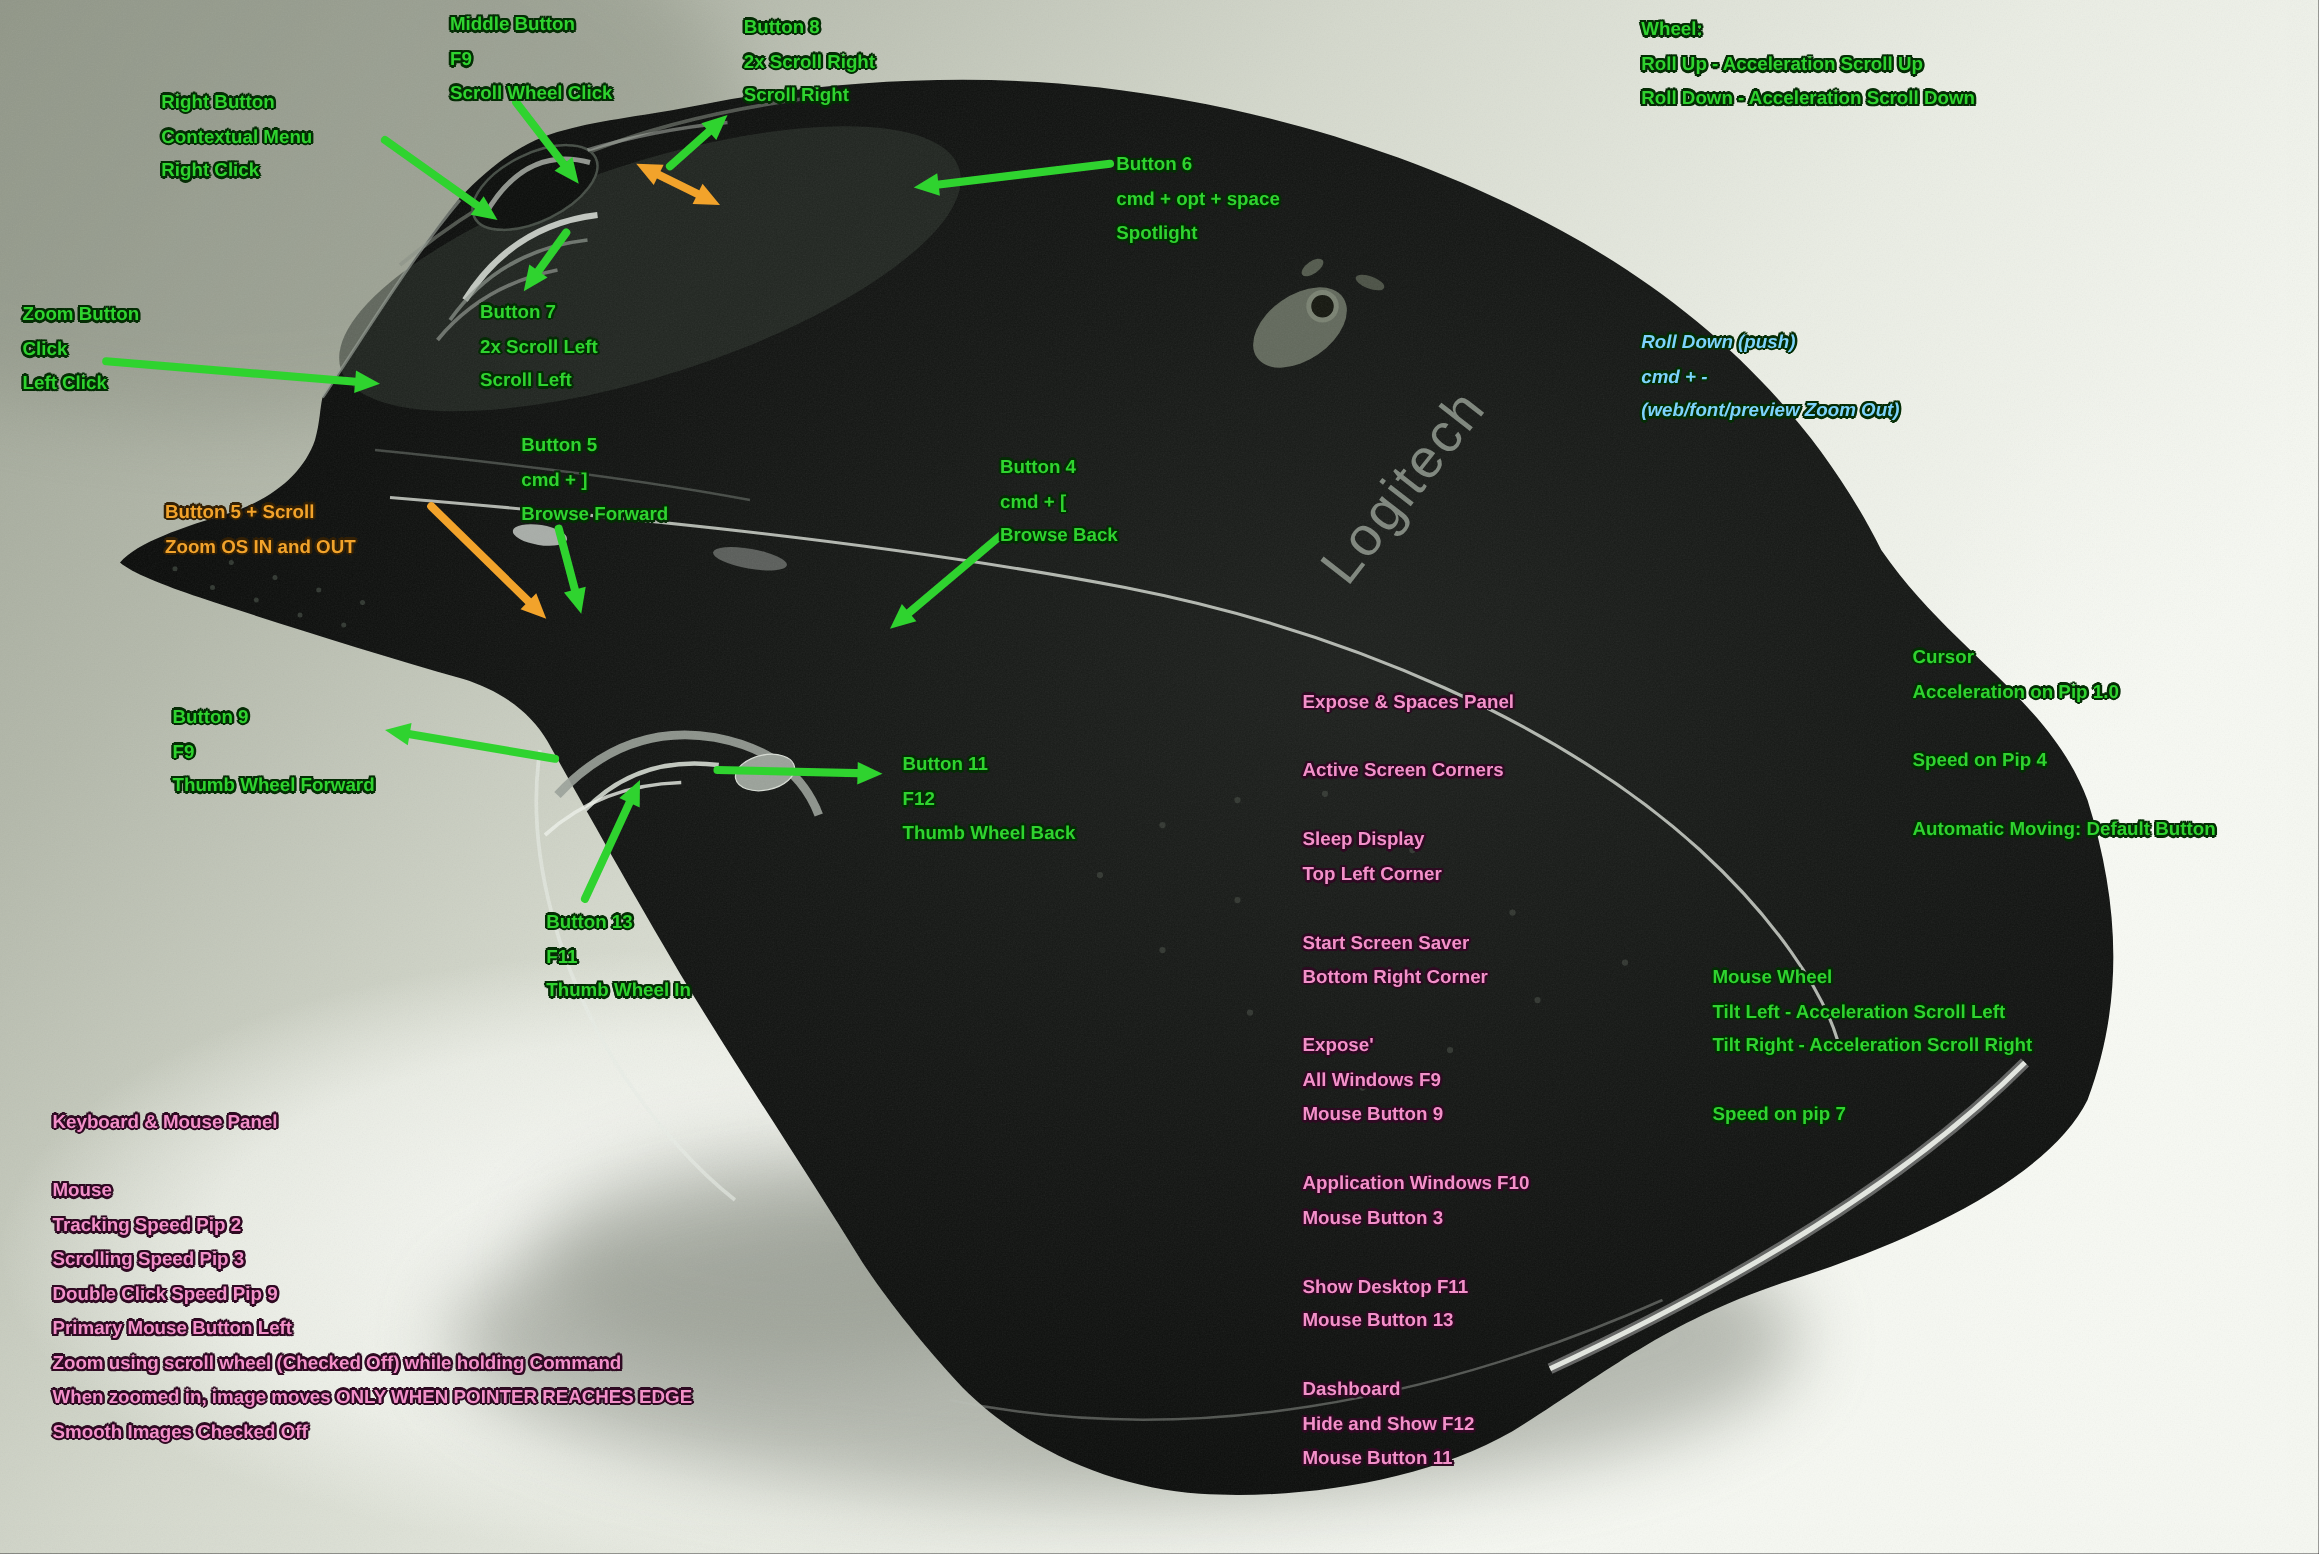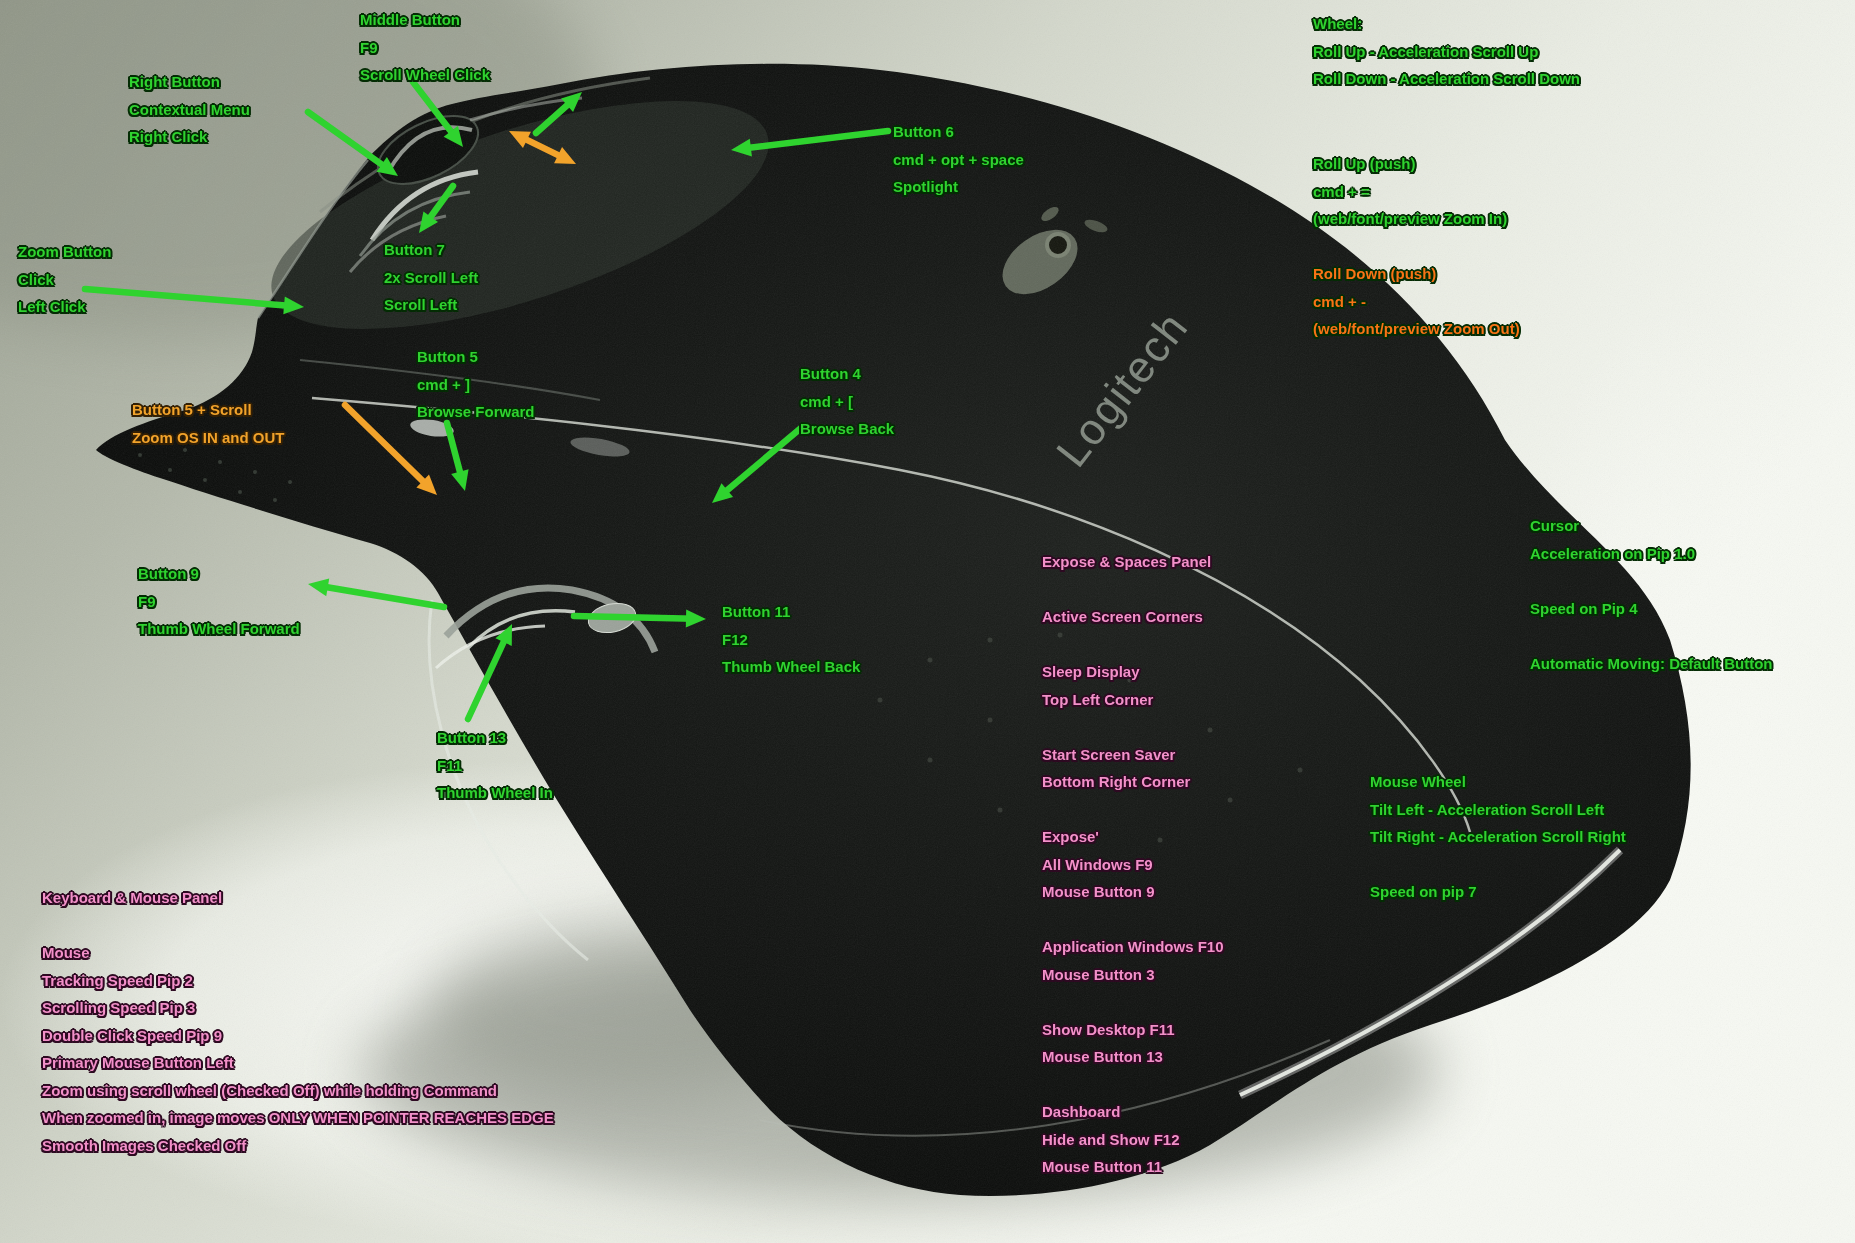--- a/index.html
+++ b/index.html
@@ -191,27 +191,27 @@
         <line x1="519.7650684039223" y1="136.3021978705886" x2="565.2349315960777" y2="158.6978021294114" stroke="#f2a32b" stroke-width="6.5" stroke-linecap="round"></line>
         <polygon points="576,164 554.0815709238548,163.23680485196073 562.0348677297377,147.0892022460773" fill="#f2a32b"></polygon>
         <polygon points="509,131 530.9184290761452,131.76319514803927 522.9651322702623,147.9107977539227" fill="#f2a32b"></polygon>
         <line x1="345" y1="405" x2="428.4219916929782" y2="486.6084701344352" stroke="#f2a32b" stroke-width="6.5" stroke-linecap="round"></line>
         <polygon points="437,495 416.40967208912343,487.44762312099175 428.99696688747065,474.58061066045906" fill="#f2a32b"></polygon>
       </g>
   </svg>
 
   <div id="annotations">
       <div class="annot c-green" style="left: 360px; top: 6px; color: rgb(47, 211, 47);"><div class="line">Middle Button</div><div class="line">F9</div><div class="line">Scroll Wheel Click</div></div>
+      <div class="annot c-green" style="left: 595px; top: 8px; color: rgb(47, 211, 47);"><div class="line">Button 8</div><div class="line">2x Scroll Right</div><div class="line">Scroll Right</div></div>
       <div class="annot c-green" style="left: 129px; top: 68px; color: rgb(47, 211, 47);"><div class="line">Right Button</div><div class="line">Contextual Menu</div><div class="line">Right Click</div></div>
       <div class="annot c-green" style="left: 18px; top: 238px; color: rgb(47, 211, 47);"><div class="line">Zoom Button</div><div class="line">Click</div><div class="line">Left Click</div></div>
       <div class="annot c-green" style="left: 384px; top: 236px; color: rgb(47, 211, 47);"><div class="line">Button 7</div><div class="line">2x Scroll Left</div><div class="line">Scroll Left</div></div>
       <div class="annot c-green" style="left: 893px; top: 118px; color: rgb(47, 211, 47);"><div class="line">Button 6</div><div class="line">cmd + opt + space</div><div class="line">Spotlight</div></div>
       <div class="annot c-green" style="left: 1313px; top: 10px; color: rgb(47, 211, 47);"><div class="line">Wheel:</div><div class="line">Roll Up - Acceleration Scroll Up</div><div class="line">Roll Down - Acceleration Scroll Down</div></div>
-      <div class="annot c-green" style="left: 1313px; top: 150px; color: rgb(47, 211, 47);"><div class="line">Roll Up (push)</div><div class="line">cmd + =</div><div class="line">(web/font/preview Zoom In)</div></div>
-      <div class="annot c-green" style="left: 1313px; top: 260px; color: #f97316;"><div class="line">Roll Down (push)</div><div class="line">cmd + -</div><div class="line">(web/font/preview Zoom Out)</div></div>
+      <div class="annot c-green" style="left: 1313px; top: 260px; color: #7dd3fc; font-style: italic;"><div class="line">Roll Down (push)</div><div class="line">cmd + -</div><div class="line">(web/font/preview Zoom Out)</div></div>
       <div class="annot c-green" style="left: 417px; top: 343px; color: rgb(47, 211, 47);"><div class="line">Button 5</div><div class="line">cmd + ]</div><div class="line">Browse Forward</div></div>
       <div class="annot c-green" style="left: 800px; top: 360px; color: rgb(47, 211, 47);"><div class="line">Button 4</div><div class="line">cmd + [</div><div class="line">Browse Back</div></div>
       <div class="annot c-green" style="left: 138px; top: 560px; color: rgb(47, 211, 47);"><div class="line">Button 9</div><div class="line">F9</div><div class="line">Thumb Wheel Forward</div></div>
       <div class="annot c-green" style="left: 722px; top: 598px; color: rgb(47, 211, 47);"><div class="line">Button 11</div><div class="line">F12</div><div class="line">Thumb Wheel Back</div></div>
       <div class="annot c-green" style="left: 437px; top: 724px; color: rgb(47, 211, 47);"><div class="line">Button 13</div><div class="line">F11</div><div class="line">Thumb Wheel In</div></div>
       <div class="annot c-green" style="left: 1530px; top: 512px; color: rgb(47, 211, 47);"><div class="line">Cursor</div><div class="line">Acceleration on Pip 1.0</div><div class="line">&nbsp;</div><div class="line">Speed on Pip 4</div><div class="line">&nbsp;</div><div class="line">Automatic Moving: Default Button</div></div>
       <div class="annot c-green" style="left: 1370px; top: 768px; color: rgb(47, 211, 47);"><div class="line">Mouse Wheel</div><div class="line">Tilt Left - Acceleration Scroll Left</div><div class="line">Tilt Right - Acceleration Scroll Right</div><div class="line">&nbsp;</div><div class="line">Speed on pip 7</div></div>
       <div class="annot c-orange" style="left: 104px; top: 396px; color: rgb(242, 163, 43);"><div class="line">Button 5 + Scroll</div><div class="line">Zoom OS IN and OUT</div></div>
       <div class="annot c-pink" style="left: 1022px; top: 548px; color: rgb(243, 144, 201);"><div class="line">Expose &amp; Spaces Panel</div><div class="line">&nbsp;</div><div class="line">Active Screen Corners</div><div class="line">&nbsp;</div><div class="line">Sleep Display</div><div class="line">Top Left Corner</div><div class="line">&nbsp;</div><div class="line">Start Screen Saver</div><div class="line">Bottom Right Corner</div><div class="line">&nbsp;</div><div class="line">Expose'</div><div class="line">All Windows F9</div><div class="line">Mouse Button 9</div><div class="line">&nbsp;</div><div class="line">Application Windows F10</div><div class="line">Mouse Button 3</div><div class="line">&nbsp;</div><div class="line">Show Desktop F11</div><div class="line">Mouse Button 13</div><div class="line">&nbsp;</div><div class="line">Dashboard</div><div class="line">Hide and Show F12</div><div class="line">Mouse Button 11</div></div>
       <div class="annot c-pink" style="left: 22px; top: 884px; color: rgb(243, 144, 201);"><div class="line">Keyboard &amp; Mouse Panel</div><div class="line">&nbsp;</div><div class="line">Mouse</div><div class="line">Tracking Speed Pip 2</div><div class="line">Scrolling Speed Pip 3</div><div class="line">Double Click Speed Pip 9</div><div class="line">Primary Mouse Button Left</div><div class="line">Zoom using scroll wheel (Checked Off) while holding Command</div><div class="line">When zoomed in, image moves ONLY WHEN POINTER REACHES EDGE</div><div class="line">Smooth Images Checked Off</div></div>

